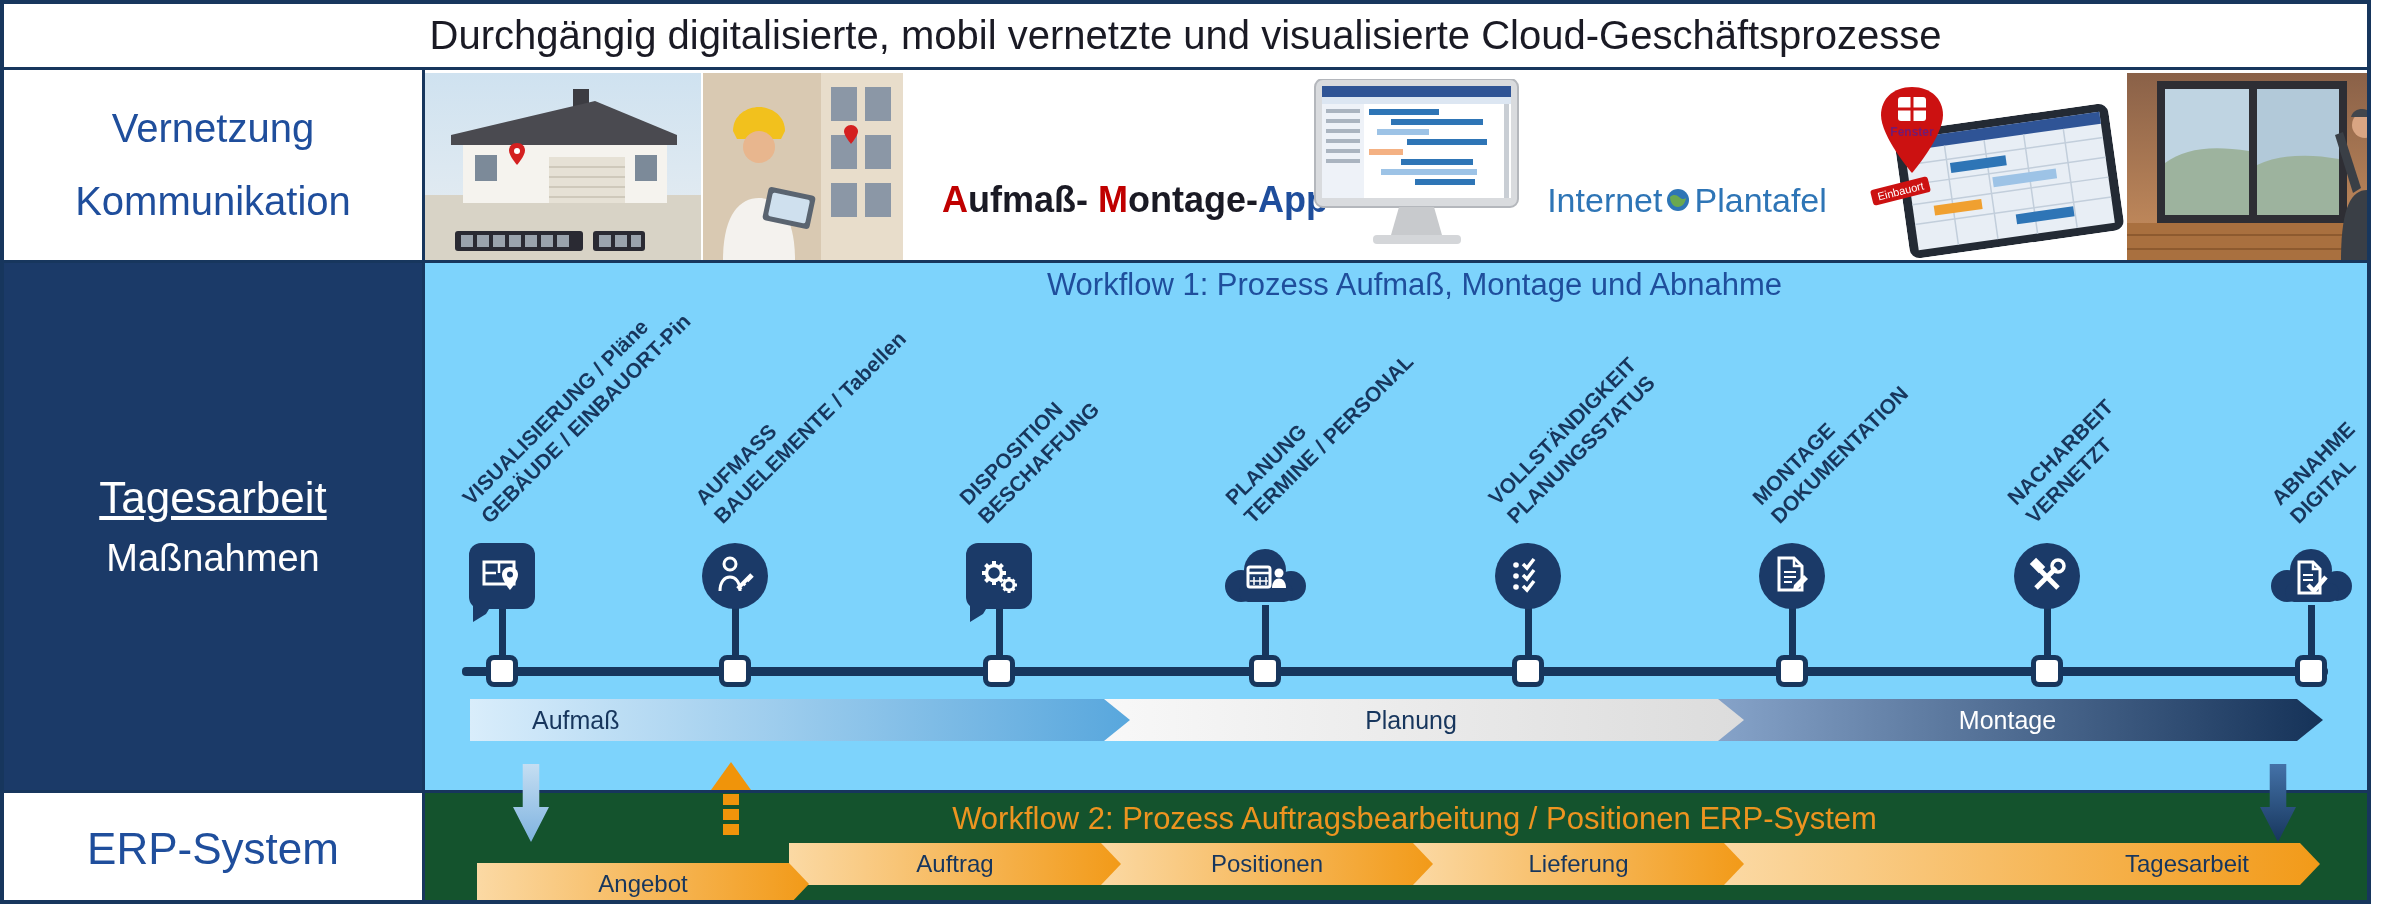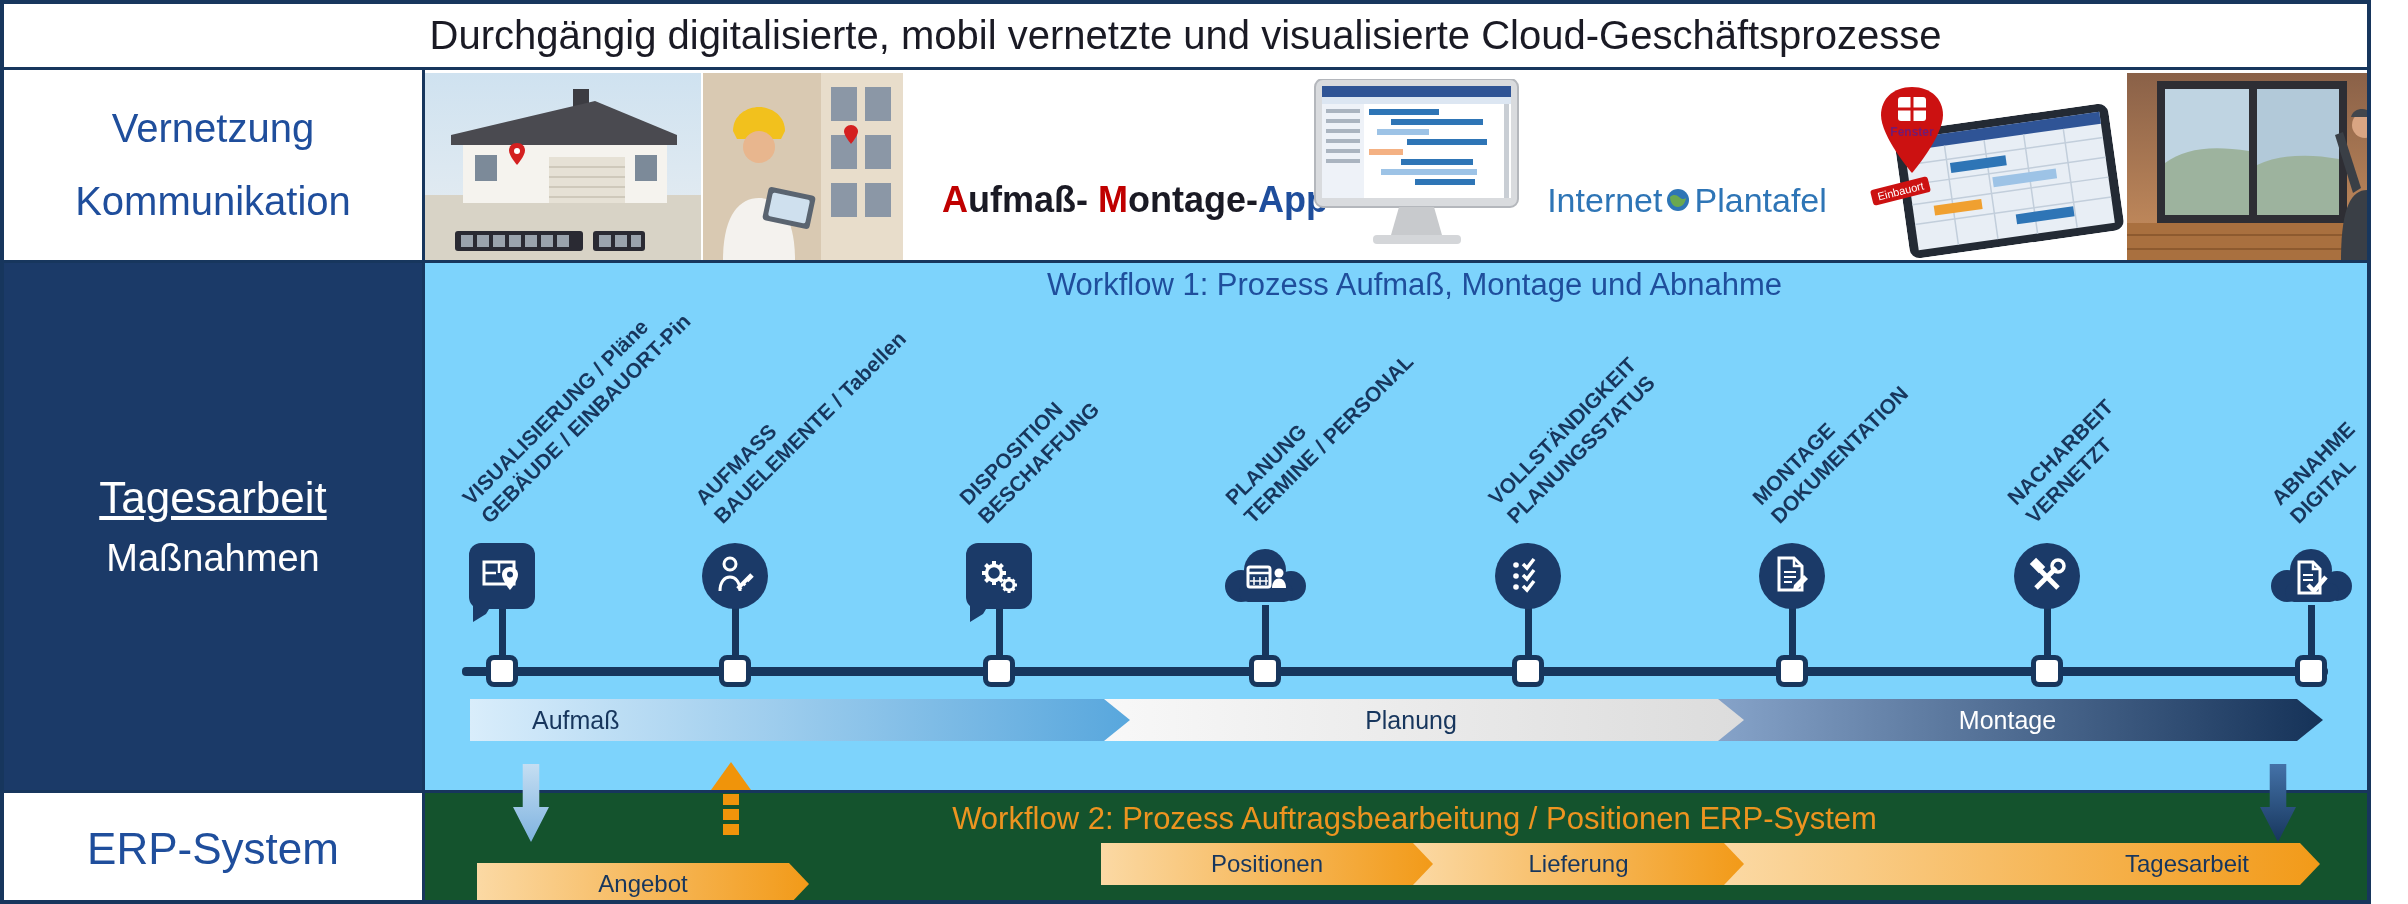--- a/index.html
+++ b/index.html
@@ -435,20 +435,23 @@
     <div class="phase phase-montage phase-tip">
       <span>Montage</span>
     </div>
   </div>
 
   <div class="row3">
     <div class="wf2-title">Workflow 2: Prozess Auftragsbearbeitung / Positionen ERP-System</div>
     <div class="chev chev1">
       <span>Angebot</span>
     </div>
+    <div class="chev chev2">
+      <span>Auftrag</span>
+    </div>
     <div class="chev chev3">
       <span>Positionen</span>
     </div>
     <div class="chev chev4">
       <span>Lieferung</span>
     </div>
     <div class="chev chev5">
       <span>Tagesarbeit</span>
     </div>
   </div>

